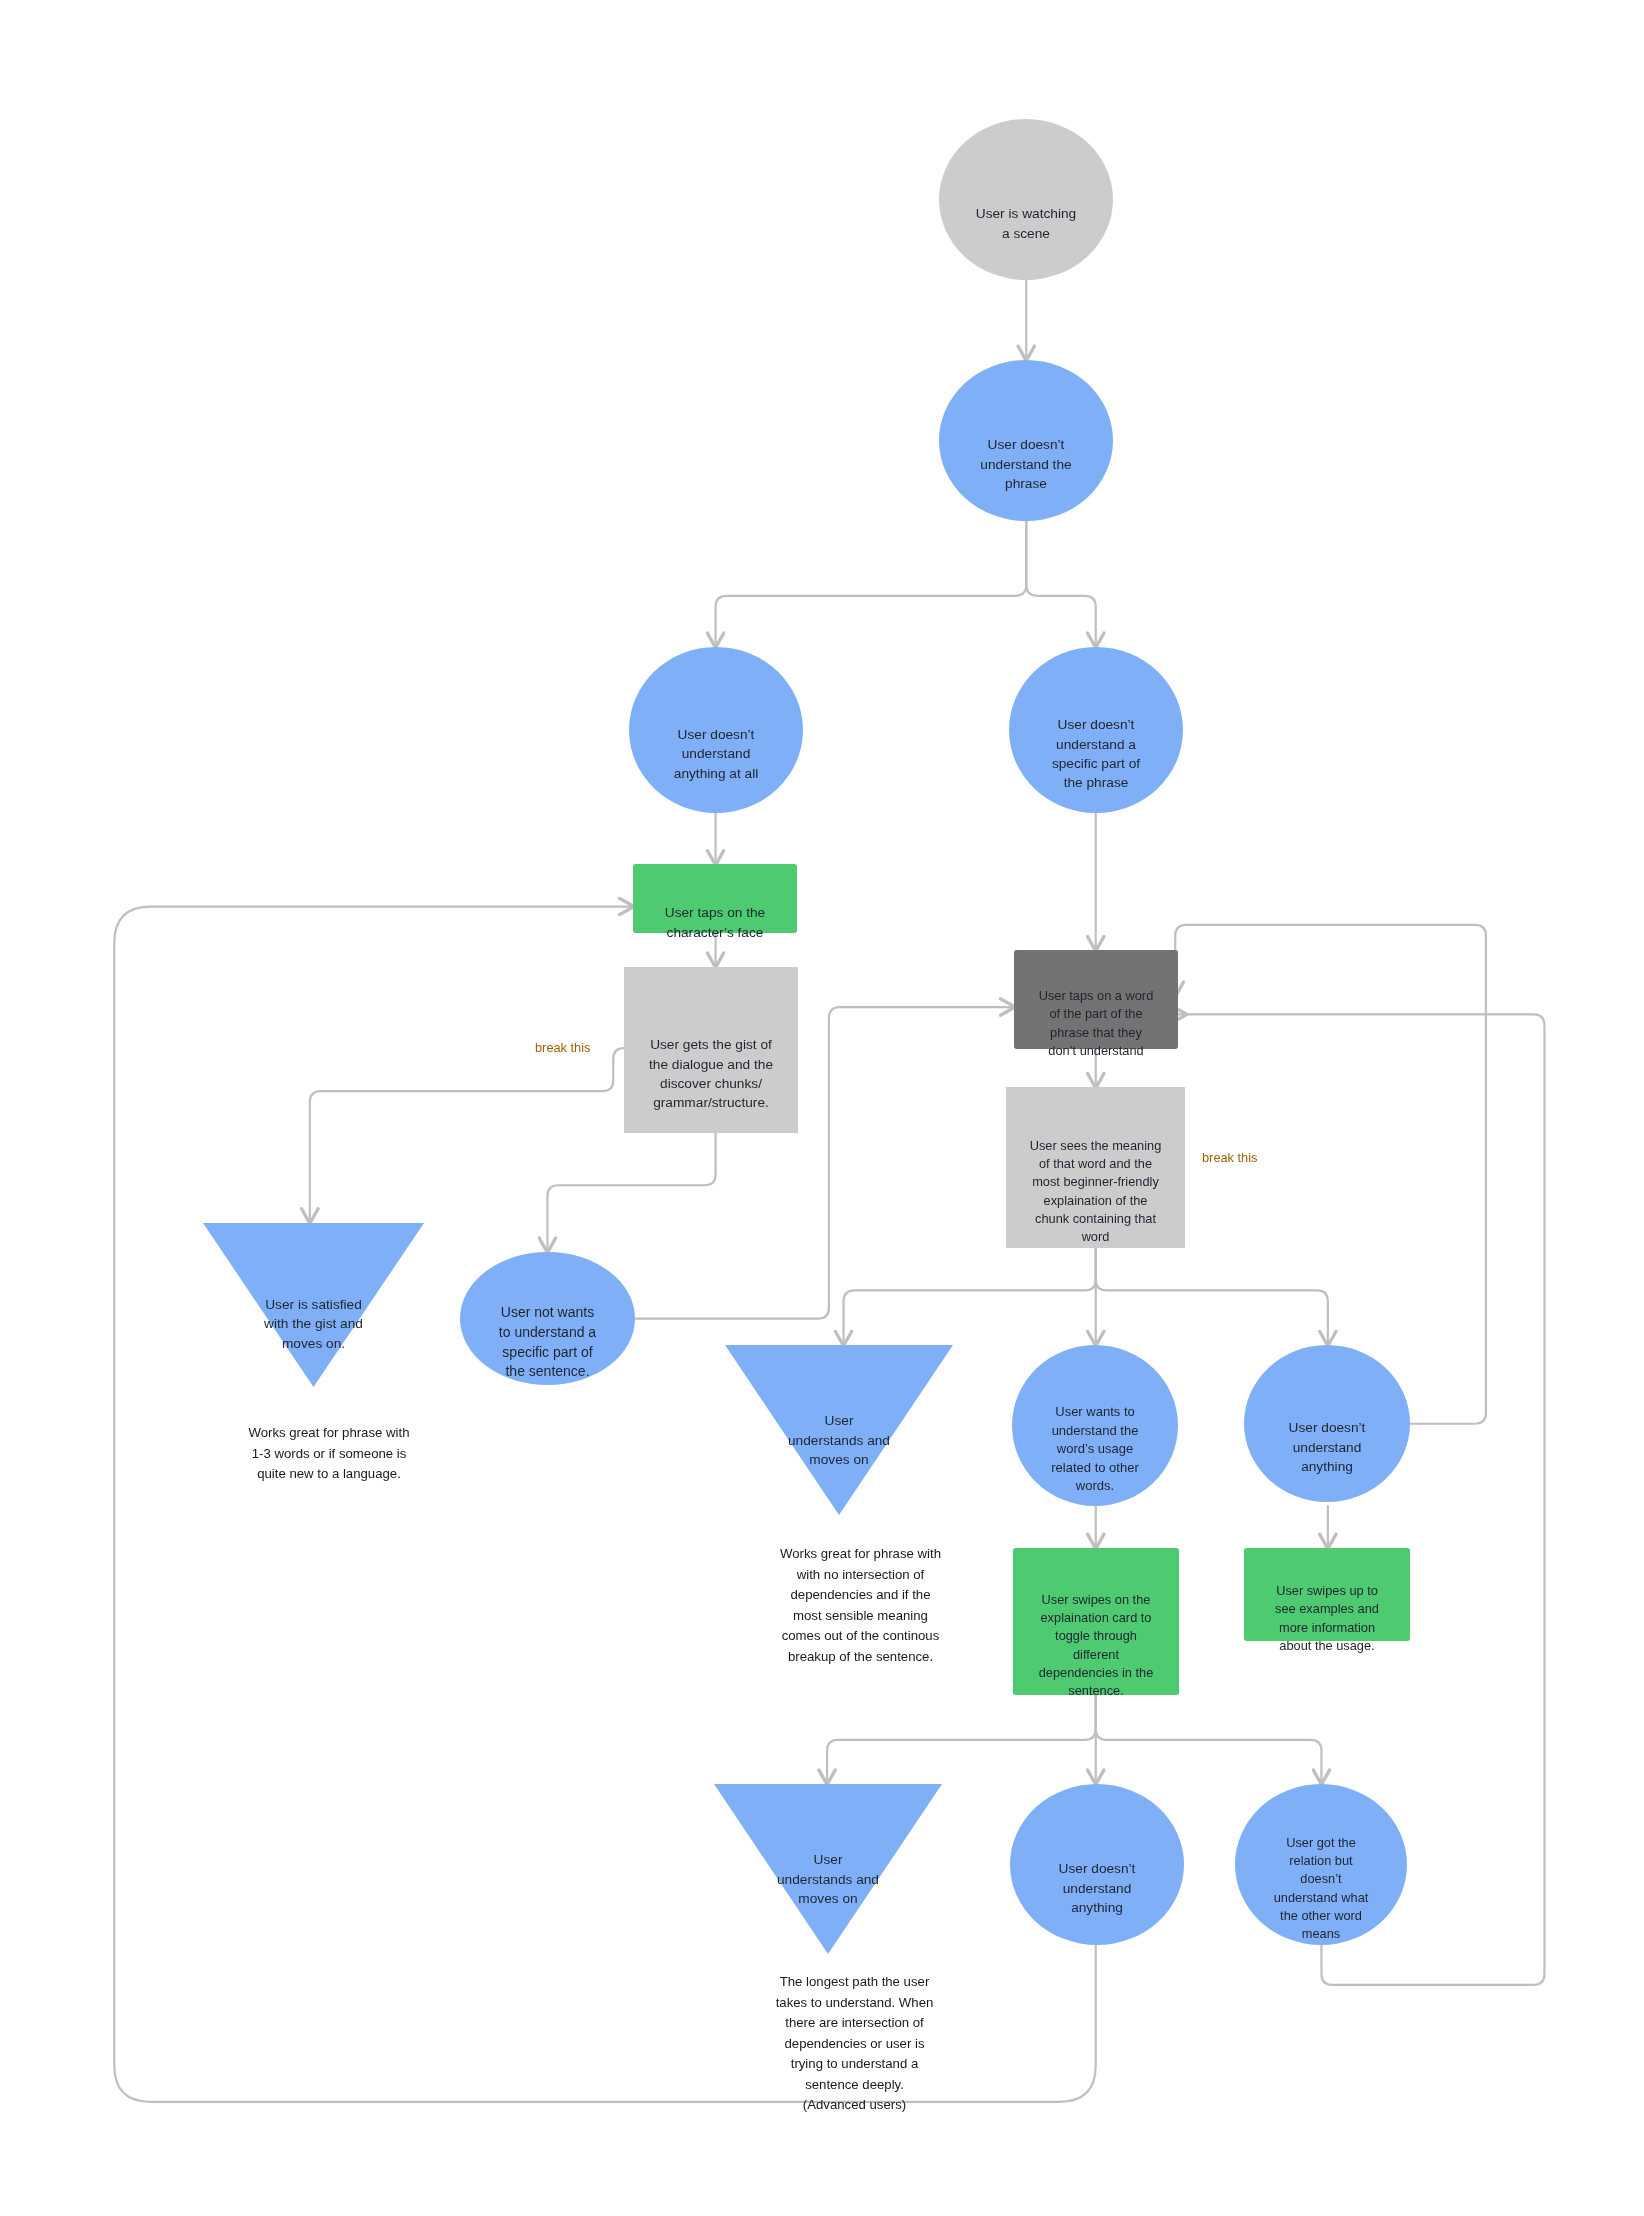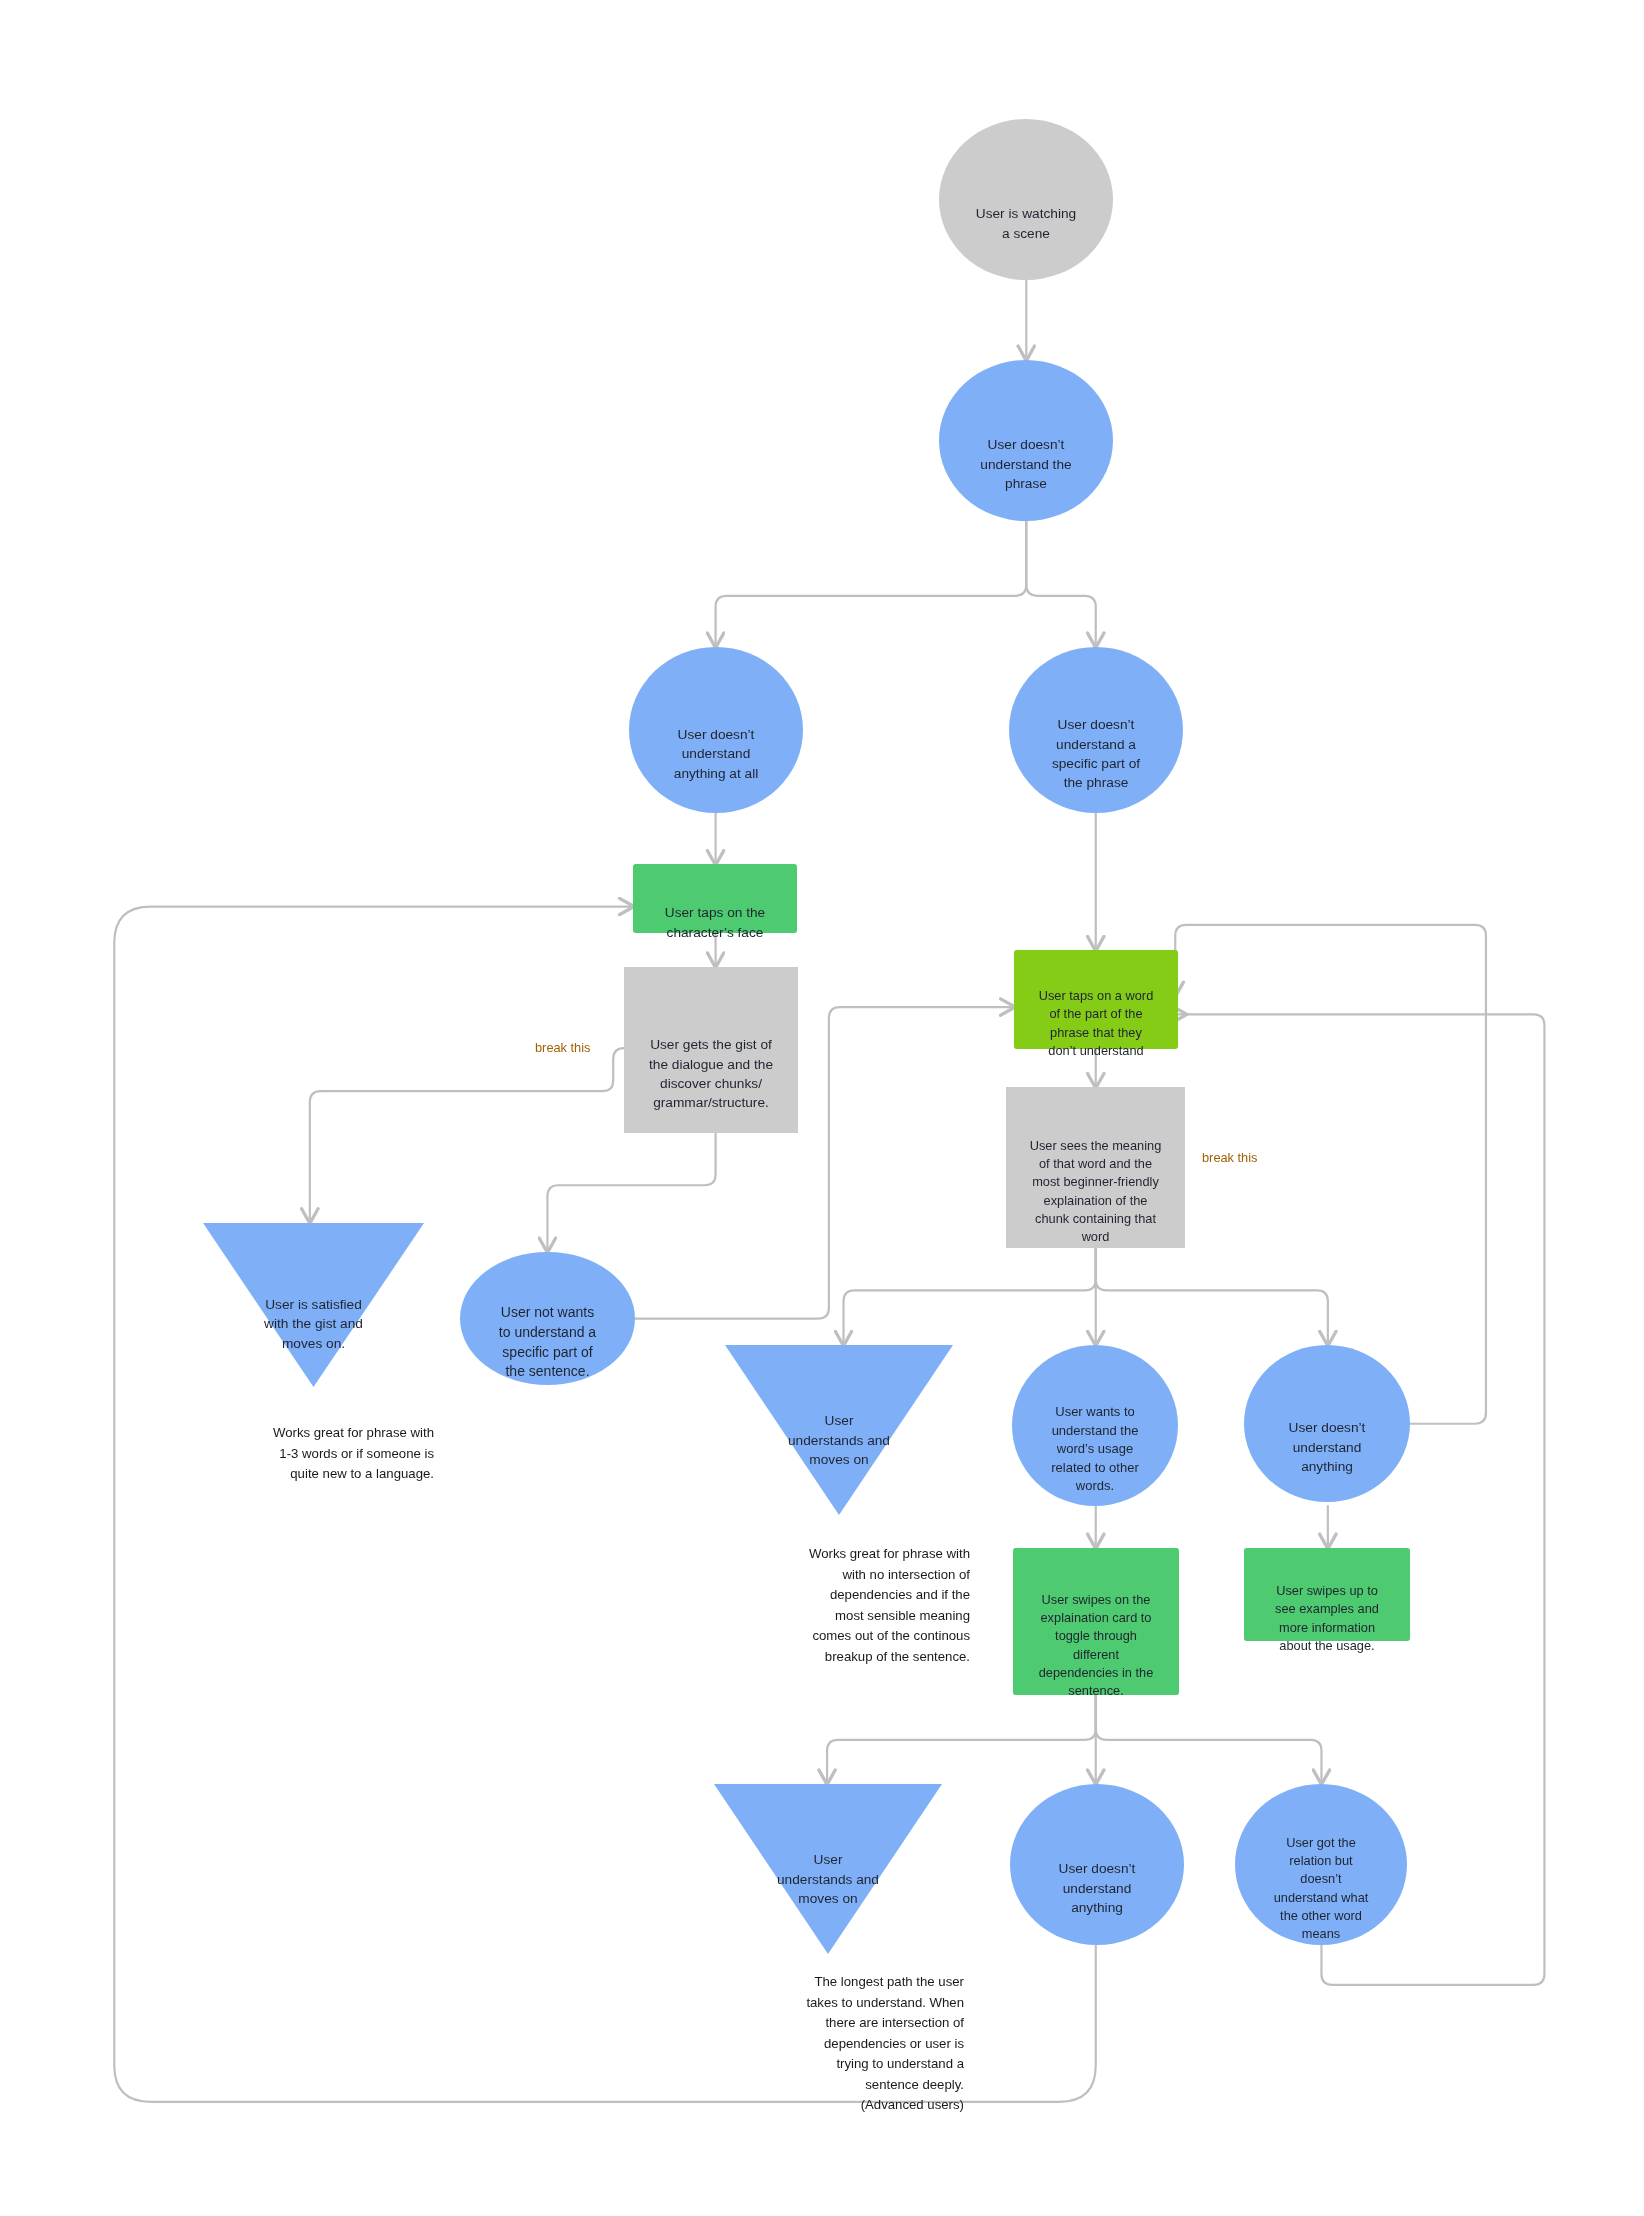--- a/index.html
+++ b/index.html
@@ -53,21 +53,21 @@
   }
   .n-tri .lbl{
     position:relative;
     z-index:1;
   }
   .note{
     position:absolute;
     color:#1a1a1a;
     line-height:1.55;
     white-space:pre-line;
-    text-align:right;
+    text-align:center;
   }
   .edge-label{
     position:absolute;
     color:#a16207;
     white-space:nowrap;
     margin-left:7px;
   }
 </style>
 </head>
 <body>
@@ -150,21 +150,21 @@
 character’s face</span>
   </div>
 
   <div class="node n-round" style="left:624px;top:967px;width:174px;height:166px;background:#cccccc;font-size:13.7px;">
     <span class="lbl">User gets the gist of
 the dialogue and the
 discover  chunks/
 grammar/structure.</span>
   </div>
 
-  <div class="node n-rect" style="left:1014px;top:950px;width:164px;height:99px;background:#84cc16;font-size:12.8px;">
+  <div class="node n-rect" style="left:1014px;top:950px;width:164px;height:99px;background:#737373;font-size:12.8px;">
     <span class="lbl">User taps on a word
 of the part of the
 phrase that they
 don’t understand</span>
   </div>
 
   <div class="node n-round" style="left:1006px;top:1087px;width:179px;height:161px;background:#cccccc;font-size:12.8px;">
     <span class="lbl">User sees the meaning
 of that word and the
 most beginner-friendly

